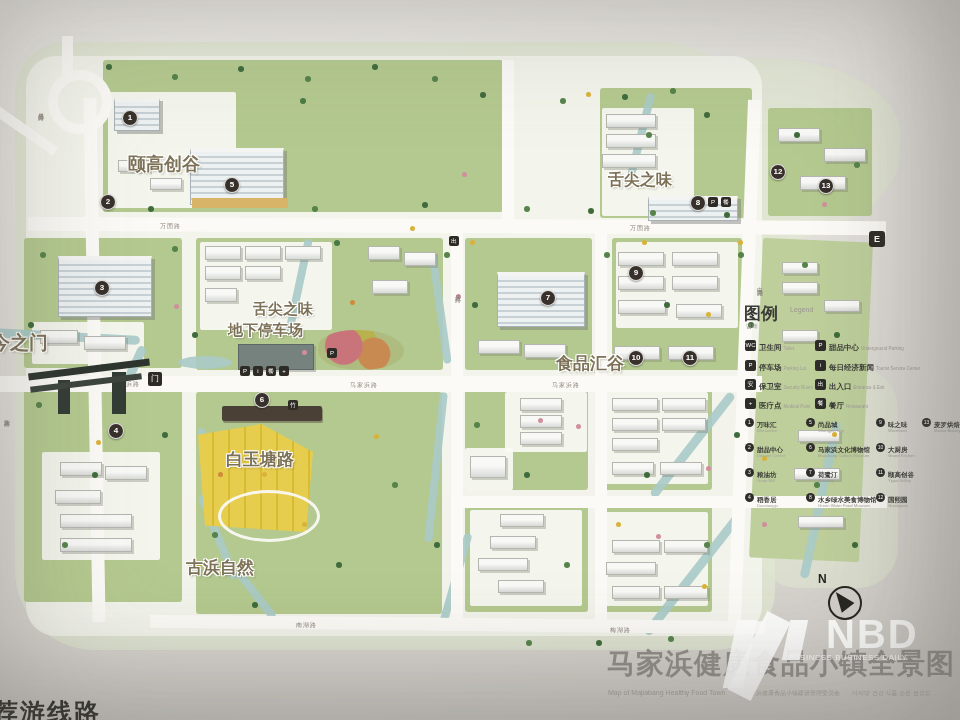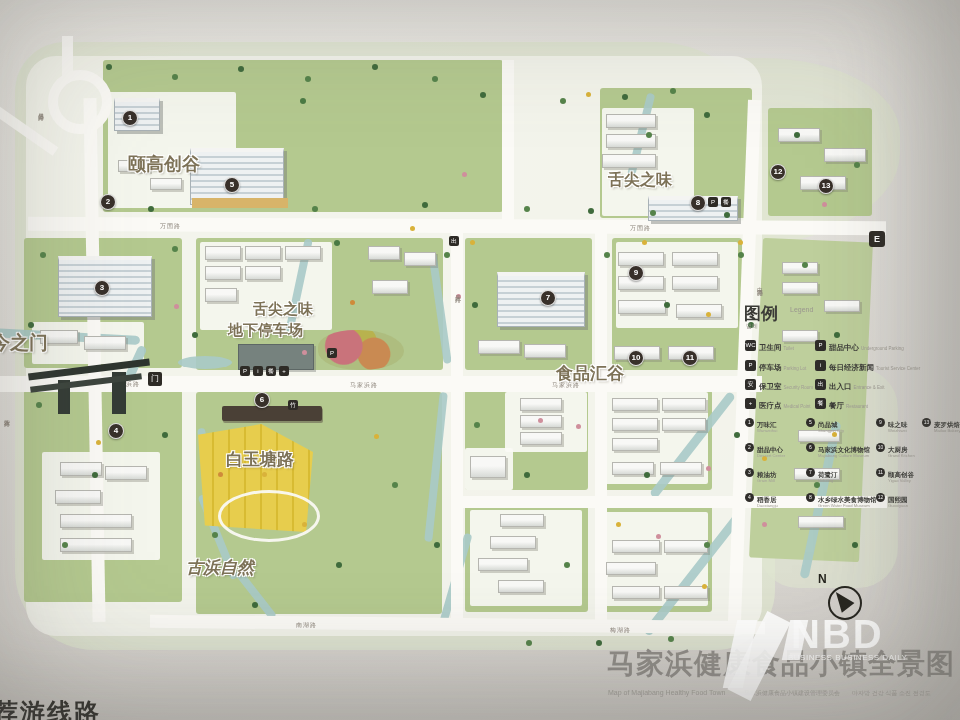--- a/index.html
+++ b/index.html
@@ -241,24 +241,24 @@
     <div class="ab" style="left:30px;top:380px;width:112px;height:6px;background:#3c443d;transform:rotate(-7deg);"></div>
   </div>
   <div class="ab bg" style="left:148px;top:372px;width:14px;height:14px;line-height:14px;font-size:8px;">门</div>
 
   <div class="ab dotG" style="left:106px;top:64px;"></div>
   <div class="ab dotA" style="left:410px;top:226px;"></div>
 
   <div class="ab lb" style="left:128px;top:152px;font-size:18px;">颐高创谷</div>
   <div class="ab lb" style="left:253px;top:300px;font-size:15px;">舌尖之味</div>
   <div class="ab lb" style="left:228px;top:321px;font-size:15px;">地下停车场</div>
-  <div class="ab lb" style="left:556px;top:362px;font-size:17px;text-align:center;">食品汇谷</div>
+  <div class="ab lb" style="left:556px;top:352px;font-size:17px;text-align:center;">食品汇谷</div>
   <div class="ab lb" style="left:608px;top:170px;font-size:16px;">舌尖之味</div>
   <div class="ab lb" style="left:226px;top:448px;font-size:17px;">白玉塘路</div>
-  <div class="ab lb" style="left:186px;top:556px;font-size:17px;font-style:italic;">古浜自然</div>
+  <div class="ab lb" style="left:186px;top:556px;font-size:17px;">古浜自然</div>
   <div class="ab lb" style="left:-28px;top:330px;font-size:19px;">古今之门</div>
 
   <div class="ab mk" style="left:122px;top:110px;">1</div>
   <div class="ab mk" style="left:100px;top:194px;">2</div>
   <div class="ab mk" style="left:94px;top:280px;">3</div>
   <div class="ab mk" style="left:108px;top:423px;">4</div>
   <div class="ab mk" style="left:224px;top:177px;">5</div>
   <div class="ab mk" style="left:254px;top:392px;">6</div>
   <div class="ab mk" style="left:540px;top:290px;">7</div>
   <div class="ab mk" style="left:690px;top:195px;">8</div>
@@ -314,17 +314,17 @@
   <div class="ab ftt" style="left:607px;top:645px;">马家浜健康食品小镇全景图</div>
   <div class="ab fts" style="left:608px;top:689px;">Map of Majiabang Healthy Food Town</div>
   <div class="ab fts" style="left:744px;top:689px;font-size:6px;">马家浜健康食品小镇建设管理委员会</div>
   <div class="ab fts" style="left:852px;top:689px;font-size:6px;">마자방 건강 식품 소진 전경도</div>
 
   <div class="ab corner" style="left:-34px;top:696px;">推荐游线路</div>
 
   <div class="ab wmN" style="left:730px;top:620px;width:20px;height:68px;transform:skewX(-12deg);"></div>
   <div class="ab wmN" style="left:746px;top:612px;width:26px;height:88px;transform:rotate(27deg);"></div>
   <div class="ab wmN" style="left:786px;top:620px;width:18px;height:40px;transform:skewX(-12deg);"></div>
-  <div class="ab wm" style="left:791px;top:612px;font-size:40px;font-weight:bold;letter-spacing:2px;">NBD</div>
+  <div class="ab wm" style="left:826px;top:612px;font-size:40px;font-weight:bold;letter-spacing:2px;">NBD</div>
   <div class="ab wm" style="left:788px;top:653px;font-size:8px;letter-spacing:.5px;">BUSINESS BUSINESS DAILY</div>
 
   <div class="ab" id="vig"></div>
 </div>
 
 </body></html>

